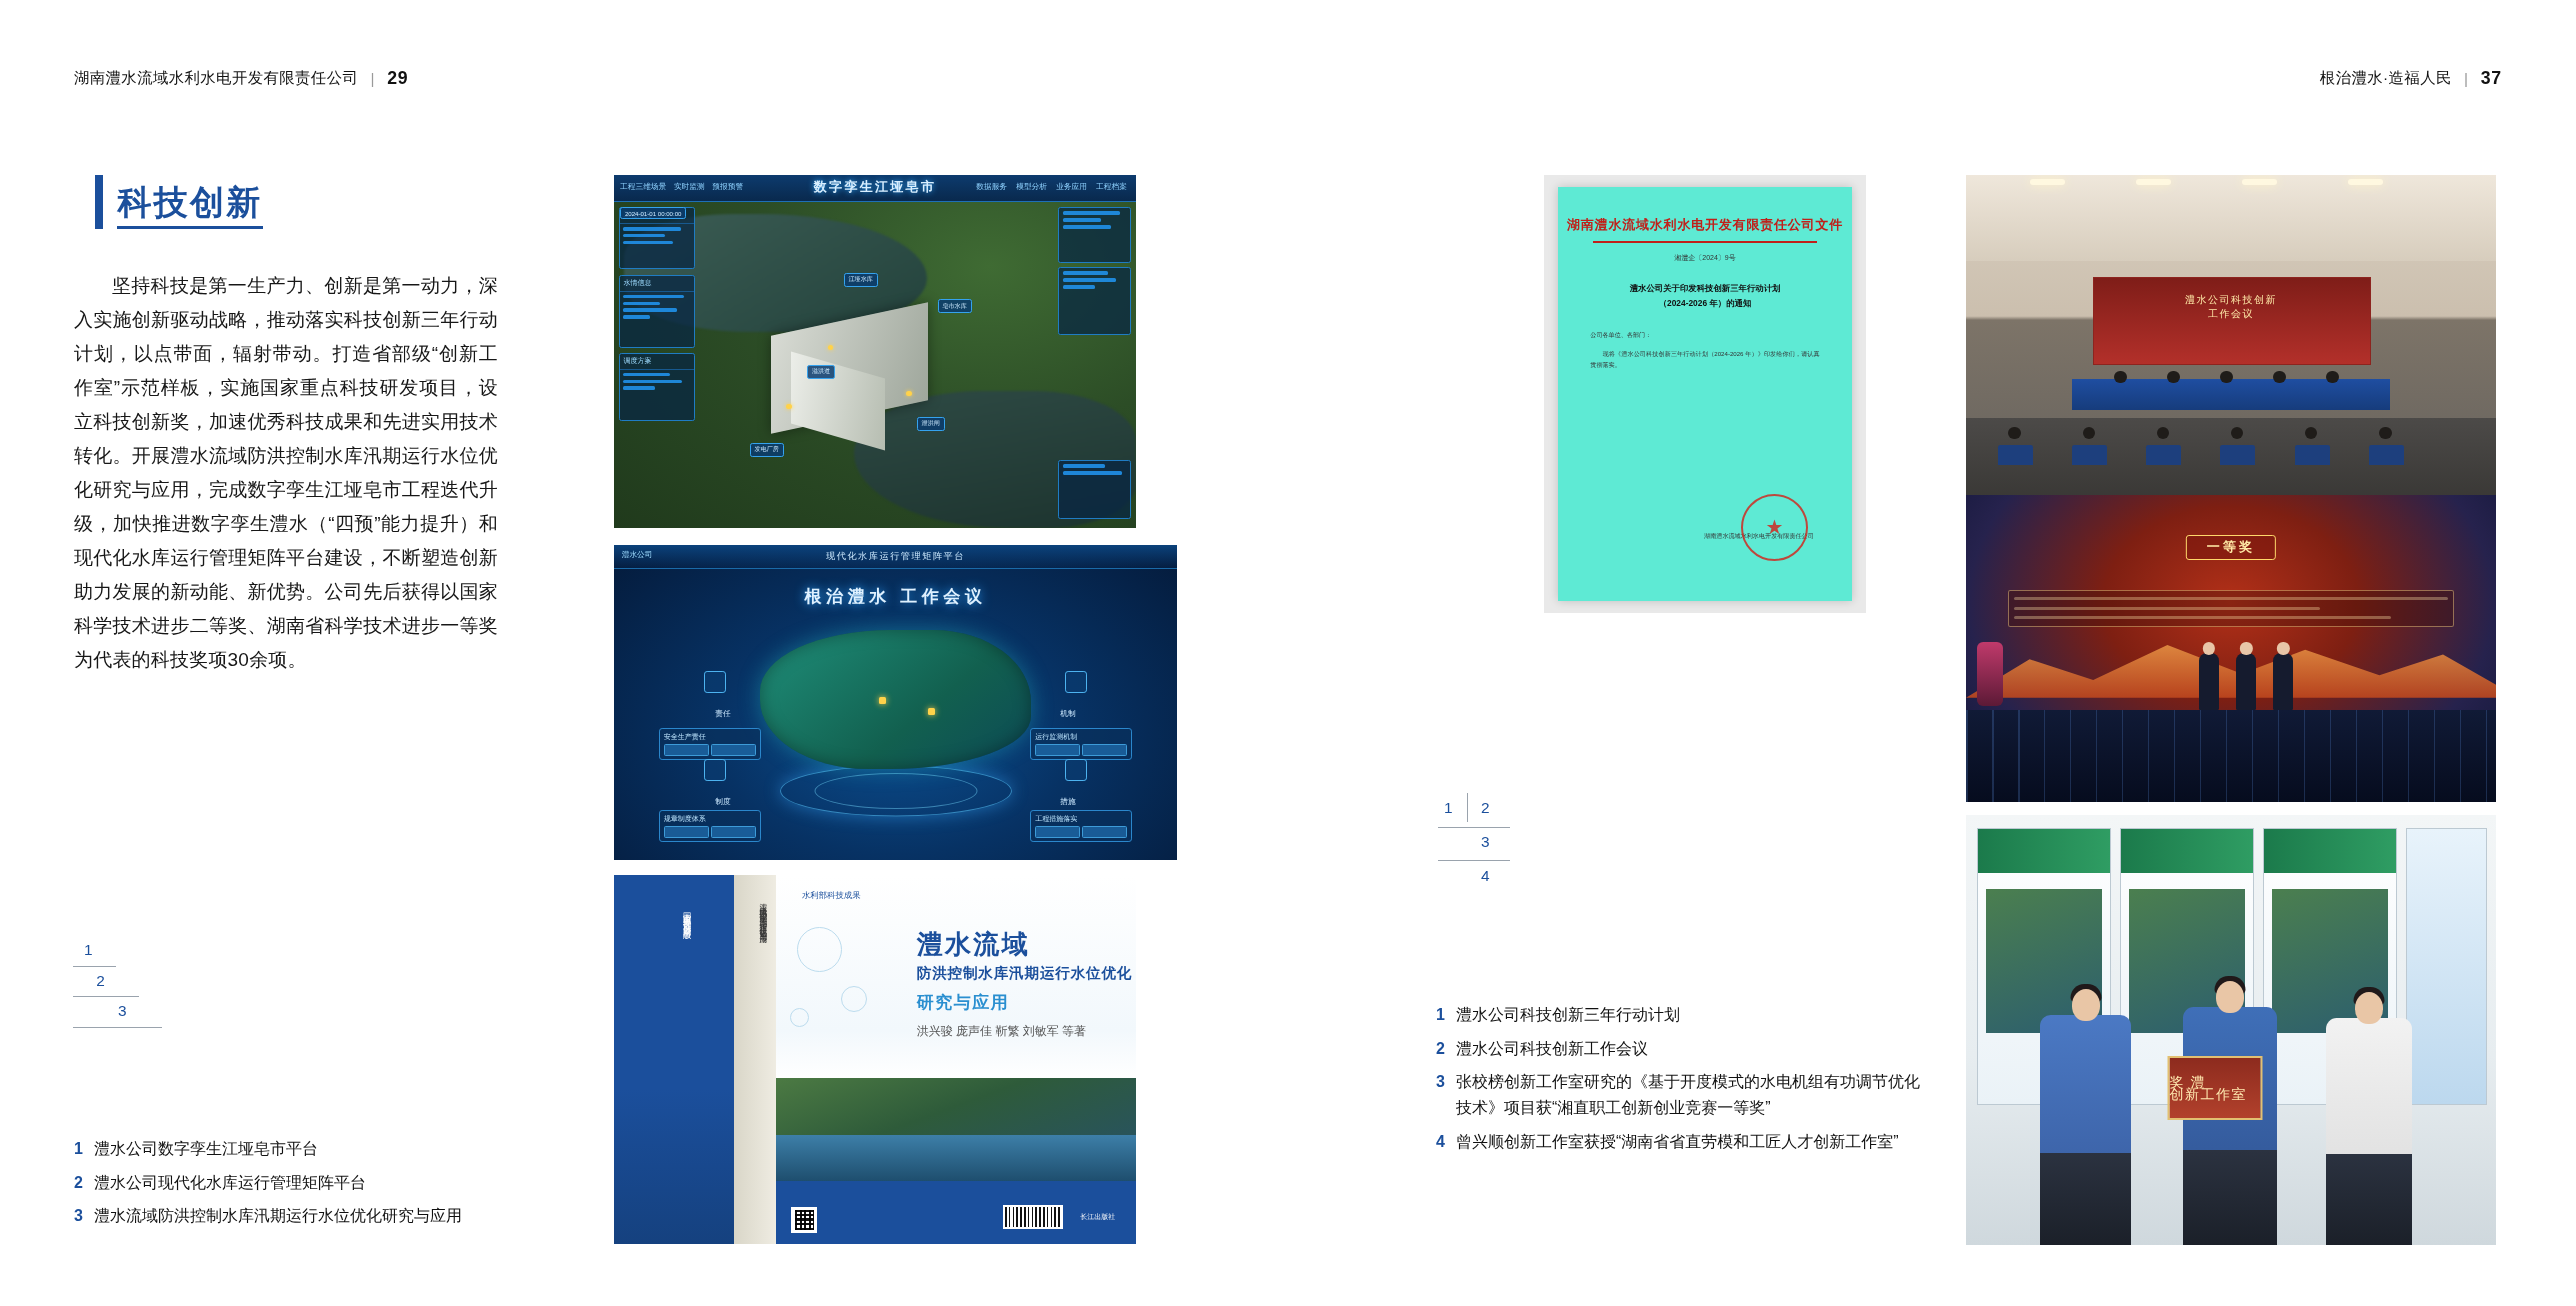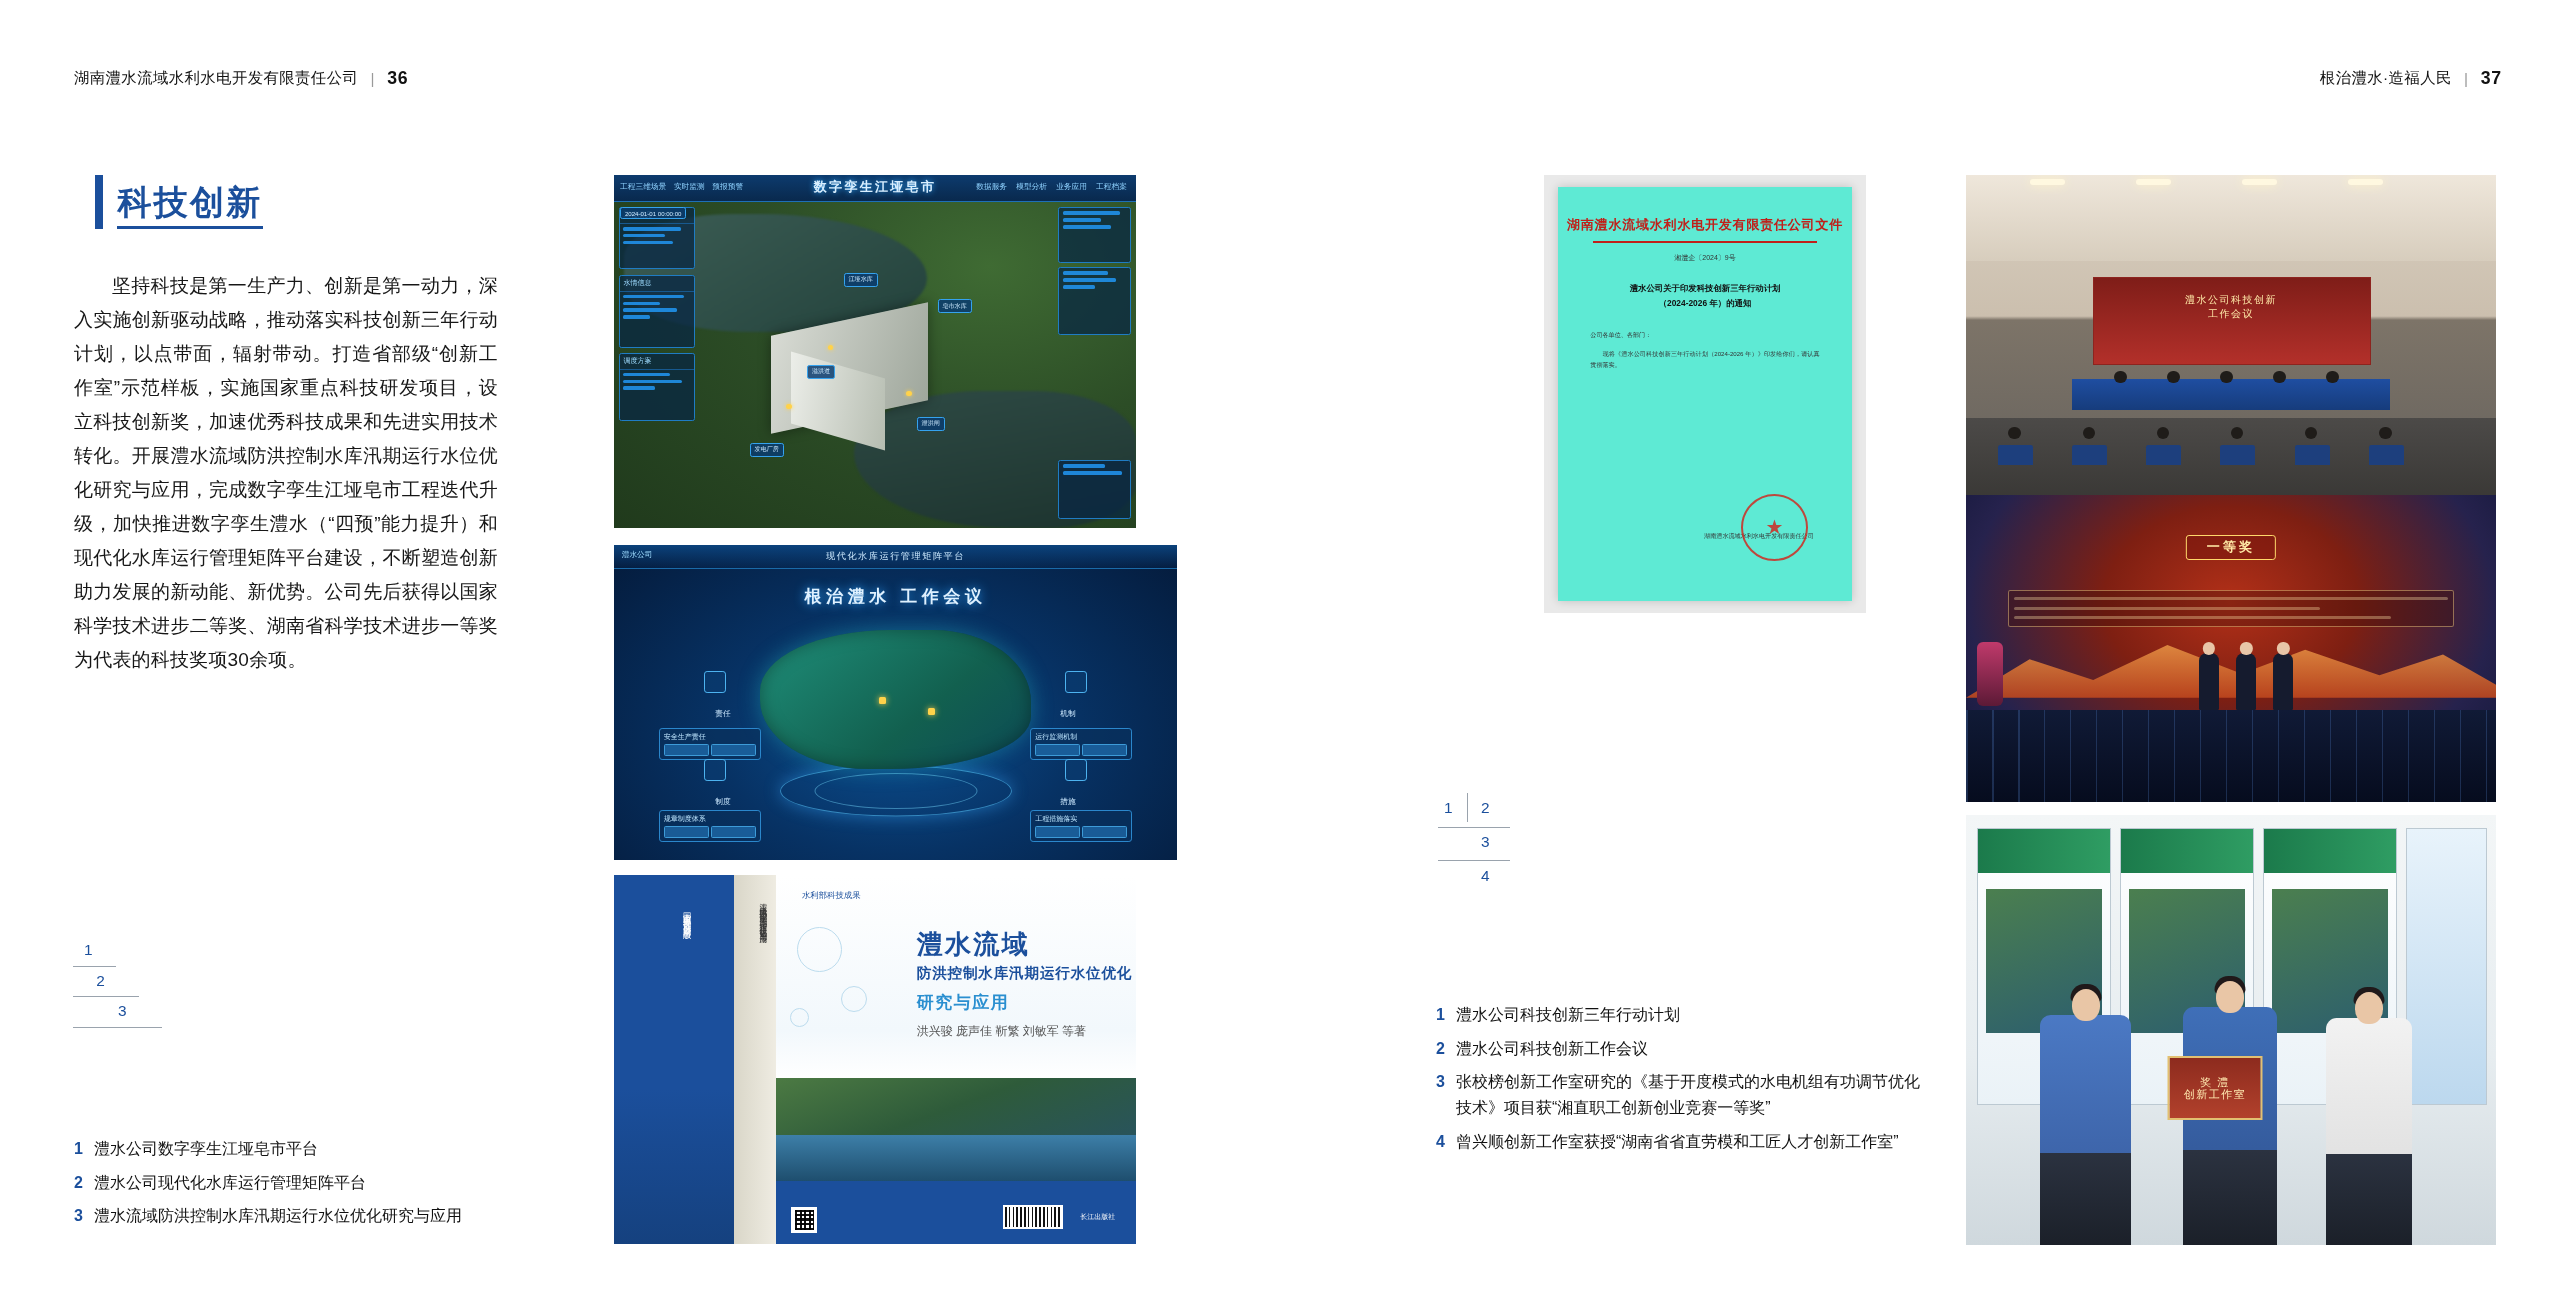--- a/index.html
+++ b/index.html
@@ -484,33 +484,33 @@
   }
   .f7-legs {
     position:absolute; bottom:0; width:100%; height:40%;
     background:linear-gradient(180deg,#2b3240,#1b2029);
     border-radius:0;
   }
   .f7-plaque {
     position:absolute; left:47%; top:56%; transform:translateX(-50%);
     width:91px; height:60px; background:linear-gradient(180deg,#8d2b1e,#b2412c);
     border:2.3px solid #e2c071; display:flex; flex-direction:column;
-    align-items:center; justify-content:center; color:#ffe9b0;
-    font-size:11px; letter-spacing:1.5px; line-height:12.3px; text-align:center;
+    align-items:flex-start; justify-content:center; color:#ffe9b0;
+    font-size:14px; letter-spacing:1.5px; line-height:12.3px; text-align:center;
   }
 </style>
 </head>
 <body>
 
 <div class="page page-left">
 
   <div class="runhead runhead-left">
     <span>湖南澧水流域水利水电开发有限责任公司</span>
     <span class="sep">|</span>
-    <span class="pgnum">36</span>
+    <span class="pgnum">29</span>
   </div>
 
   <div class="section-title-wrap">
     <div class="section-bar"></div>
     <div class="section-title">科技创新</div>
   </div>
 
   <div class="body-copy">坚持科技是第一生产力、创新是第一动力，深入实施创新驱动战略，推动落实科技创新三年行动计划，以点带面，辐射带动。打造省部级“创新工作室”示范样板，实施国家重点科技研发项目，设立科技创新奖，加速优秀科技成果和先进实用技术转化。开展澧水流域防洪控制水库汛期运行水位优化研究与应用，完成数字孪生江垭皂市工程迭代升级，加快推进数字孪生澧水（“四预”能力提升）和现代化水库运行管理矩阵平台建设，不断塑造创新助力发展的新动能、新优势。公司先后获得以国家科学技术进步二等奖、湖南省科学技术进步一等奖为代表的科技奖项30余项。</div>
 
   <div class="index-block idx-left">

